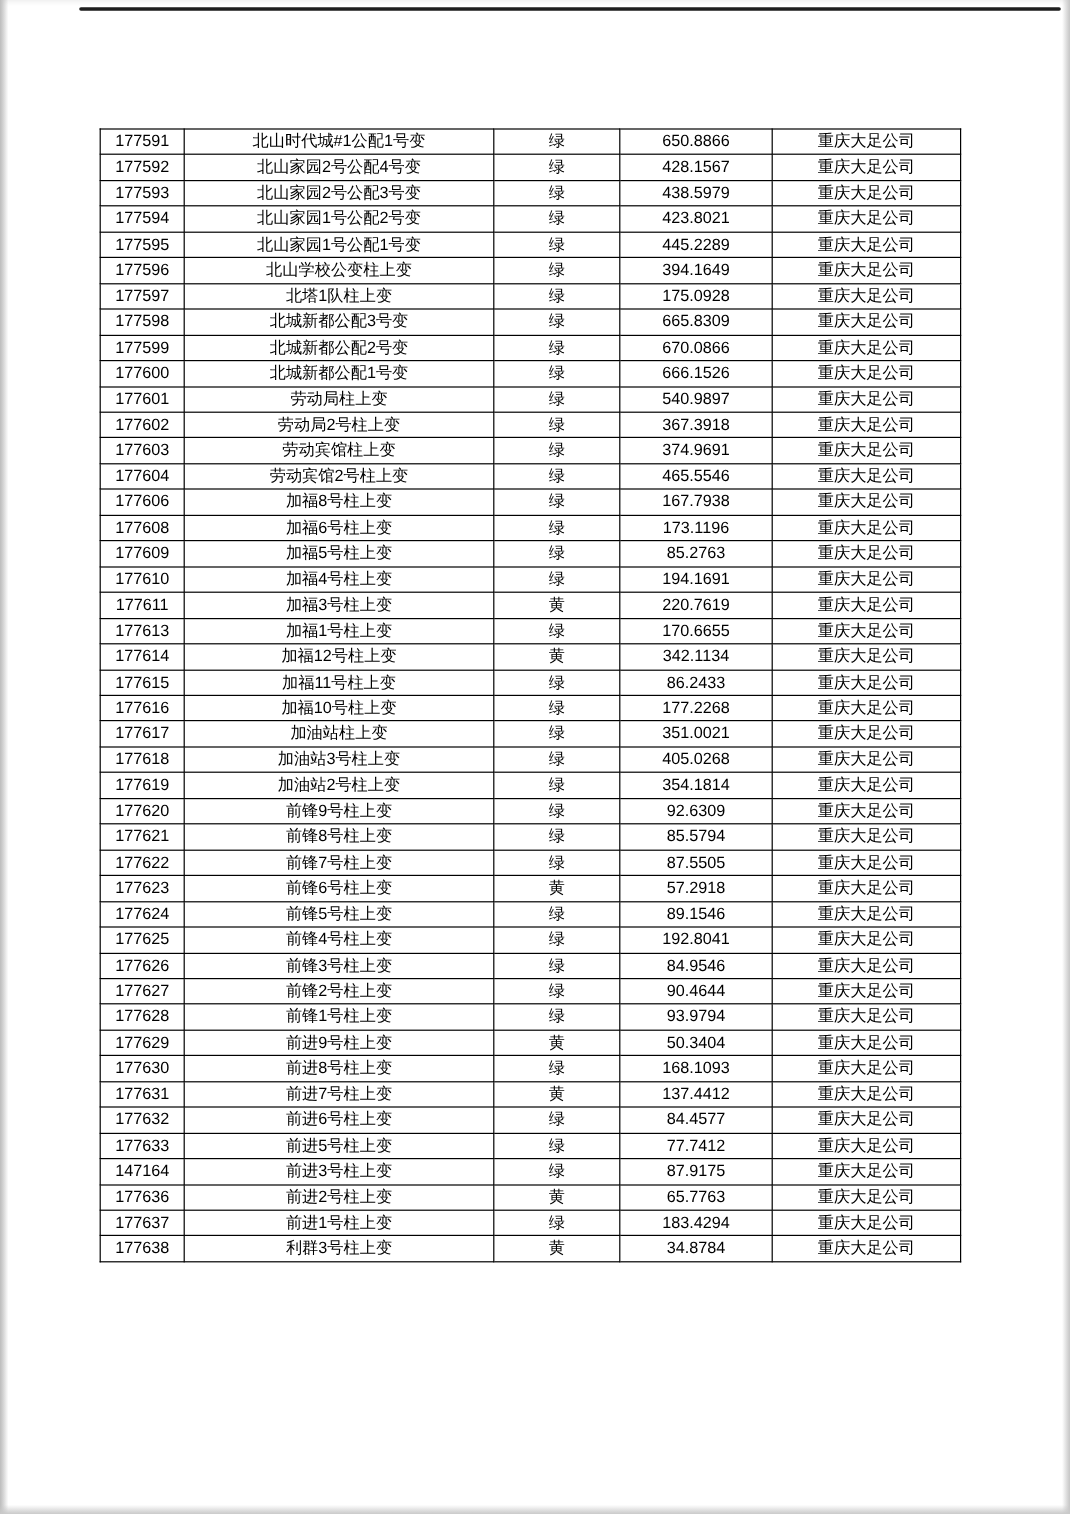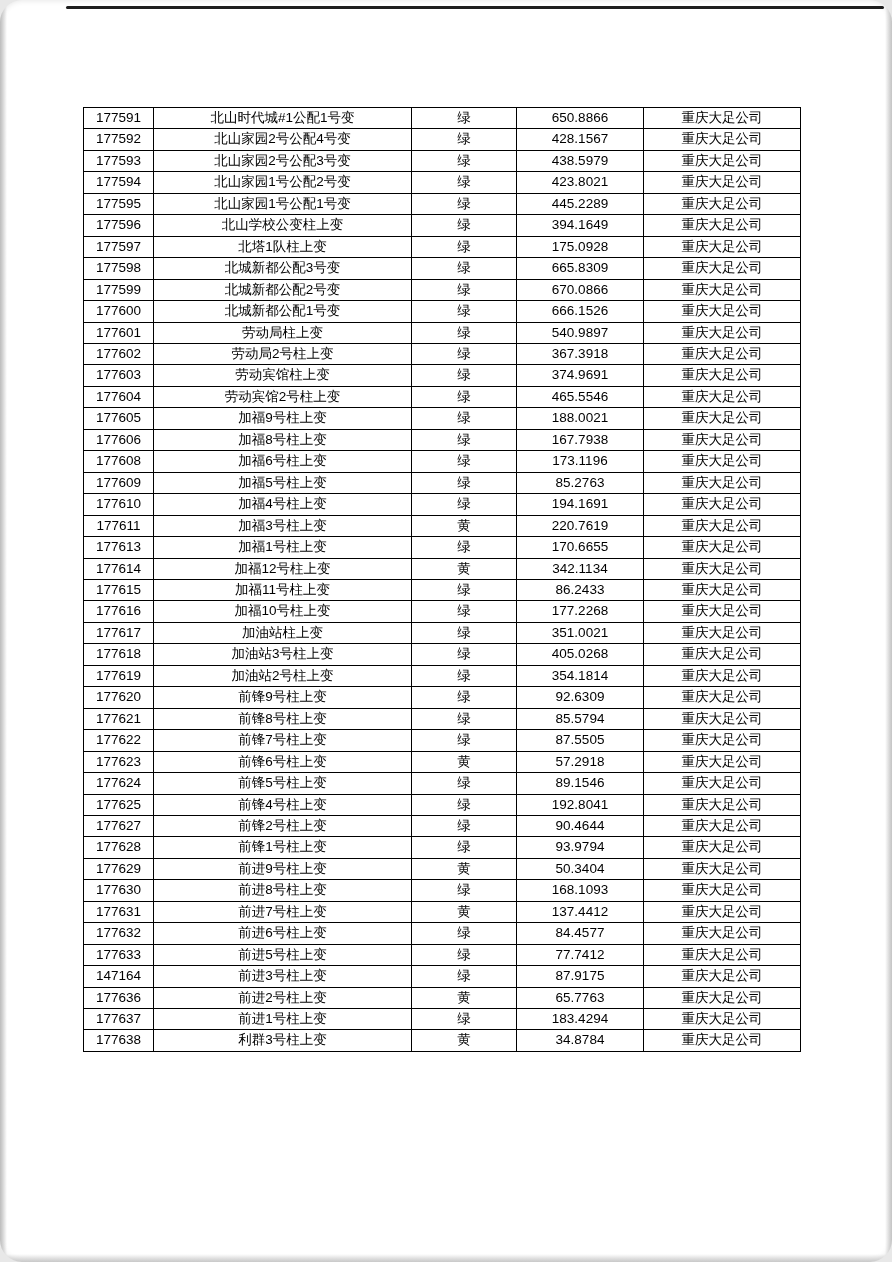--- a/index.html
+++ b/index.html
@@ -8,21 +8,20 @@
     background: #e8e8e8;
     font-family: "Liberation Sans", "DejaVu Sans", sans-serif;
   }
   .page {
     position: relative;
     width: 892px;
     height: 1262px;
     background: #ffffff;
     overflow: hidden;
     box-shadow: inset 0 0 6px rgba(0,0,0,0.12);
-    border-radius: 22px;
   }
   .page-top-edge {
     position: absolute;
     top: 6px;
     left: 66px;
     right: 8px;
     height: 3px;
     background: #1d1d1d;
     border-radius: 2px;
   }
@@ -171,27 +170,20 @@
           <td>重庆大足公司</td>
         </tr>
         <tr>
           <td>177604</td>
           <td>劳动宾馆2号柱上变</td>
           <td>绿</td>
           <td>465.5546</td>
           <td>重庆大足公司</td>
         </tr>
         <tr>
-          <td>177605</td>
-          <td>加福9号柱上变</td>
-          <td>绿</td>
-          <td>188.0021</td>
-          <td>重庆大足公司</td>
-        </tr>
-        <tr>
           <td>177606</td>
           <td>加福8号柱上变</td>
           <td>绿</td>
           <td>167.7938</td>
           <td>重庆大足公司</td>
         </tr>
         <tr>
           <td>177608</td>
           <td>加福6号柱上变</td>
           <td>绿</td>
@@ -301,20 +293,27 @@
           <td>前锋5号柱上变</td>
           <td>绿</td>
           <td>89.1546</td>
           <td>重庆大足公司</td>
         </tr>
         <tr>
           <td>177625</td>
           <td>前锋4号柱上变</td>
           <td>绿</td>
           <td>192.8041</td>
+          <td>重庆大足公司</td>
+        </tr>
+        <tr>
+          <td>177626</td>
+          <td>前锋3号柱上变</td>
+          <td>绿</td>
+          <td>84.9546</td>
           <td>重庆大足公司</td>
         </tr>
         <tr>
           <td>177627</td>
           <td>前锋2号柱上变</td>
           <td>绿</td>
           <td>90.4644</td>
           <td>重庆大足公司</td>
         </tr>
         <tr>

